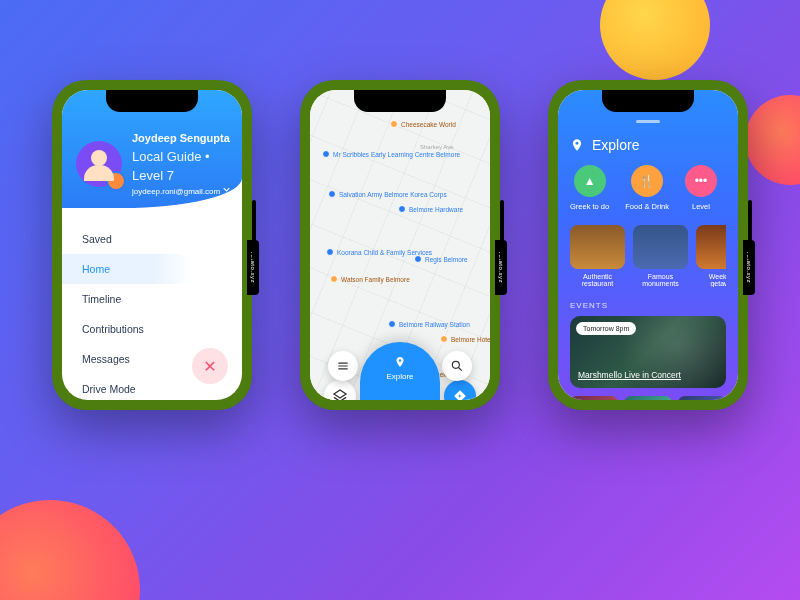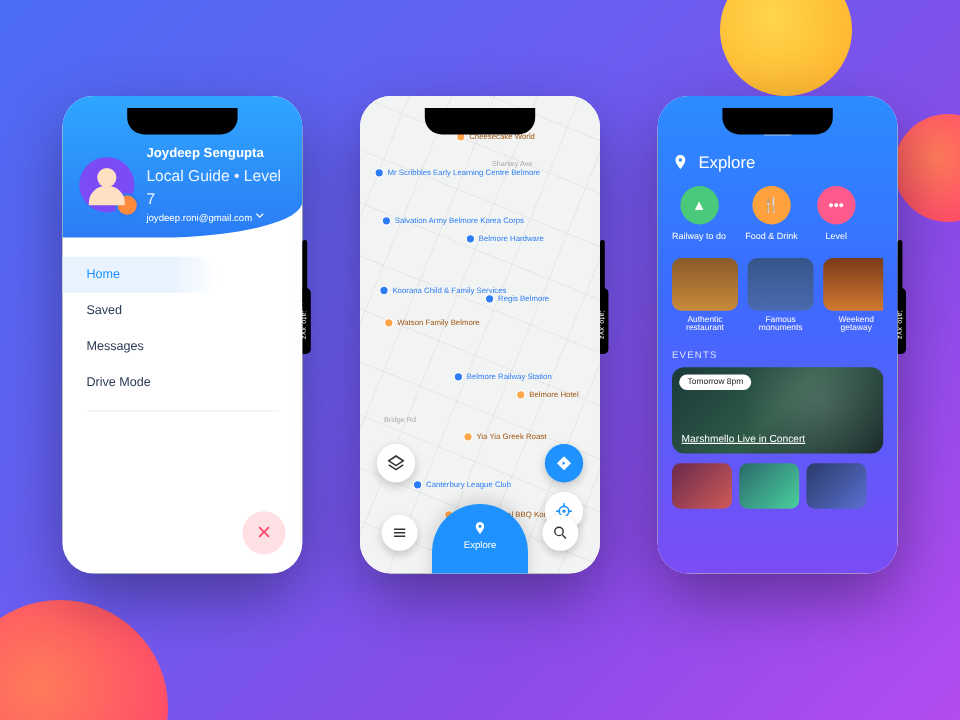--- a/index.html
+++ b/index.html
@@ -13,23 +13,24 @@
   }
   .bg-circle { position: absolute; border-radius: 50%; }
   .bg-circle.yellow { width: 110px; height: 110px; top: -30px; right: 90px; background: radial-gradient(circle at 40% 40%, #ffd64a, #ffae2b); }
   .bg-circle.redtop { width: 90px; height: 90px; top: 95px; right: -35px; background: radial-gradient(circle at 40% 40%, #ff7b5a, #ff3d6e); }
   .bg-circle.redbot { width: 180px; height: 180px; bottom: -80px; left: -40px; background: radial-gradient(circle at 40% 40%, #ff7b5a, #ff3d6e); }
 
   .phoneset { position: absolute; top: 80px; left: 0; width: 800px; display: flex; justify-content: center; gap: 48px; }
 
   .phone {
     width: 200px;
-    height: 398px;
+    height: 330px;
     background: #4d7c0f;
     border-radius: 34px;
+    padding: 10px;
     position: relative;
     box-shadow: 0 20px 50px rgba(0,0,0,.35);
   }
   .phone::after { 
     content: "";
     position: absolute;
     right: -4px;
     top: 120px;
     width: 4px;
     height: 60px;
@@ -282,22 +283,24 @@
           <div class="sub">Local Guide  •  Level 7</div>
           <div class="email">
             <span>joydeep.roni@gmail.com</span>
             <svg viewBox="0 0 10 10">
                 <path d="M1 3 L5 7 L9 3" stroke="#fff" stroke-width="1.5" fill="none"></path>
               </svg>
           </div>
         </div>
       </div>
       <div class="s1-menu" id="s1-menu">
+          <div class="item">Saved</div>
           <div class="item active">Home</div>
-          <div class="item">Saved</div>
+          <div class="item">Timeline</div>
+          <div class="item">Contributions</div>
           <div class="item">Messages</div>
           <div class="item">Drive Mode</div>
           <div class="s1-divider"></div>
         </div>
       <div class="s1-close">
         <span>✕</span>
       </div>
     </div>
   </div>
 
@@ -409,21 +412,21 @@
         <div class="s3-title">
           <svg width="14" height="14" viewBox="0 0 24 24">
               <path d="M12 2C8 2 5 5 5 9c0 5 7 13 7 13s7-8 7-13c0-4-3-7-7-7z" fill="#fff"></path>
               <circle cx="12" cy="9" r="2.5" fill="#2b8cff"></circle>
             </svg>
           <span>Explore</span>
         </div>
         <div class="s3-cats" id="s3-cats">
             <div class="s3-cat">
               <div class="circle c-green" style="font-size:12px;">▲</div>
-              <span>Railway to do</span>
+              <span>Greek to do</span>
             </div>
             <div class="s3-cat">
               <div class="circle c-orange" style="font-size:12px;">🍴</div>
               <span>Food &amp; Drink</span>
             </div>
             <div class="s3-cat">
               <div class="circle c-pink" style="font-size:12px;">•••</div>
               <span>Level</span>
             </div>
           </div>

